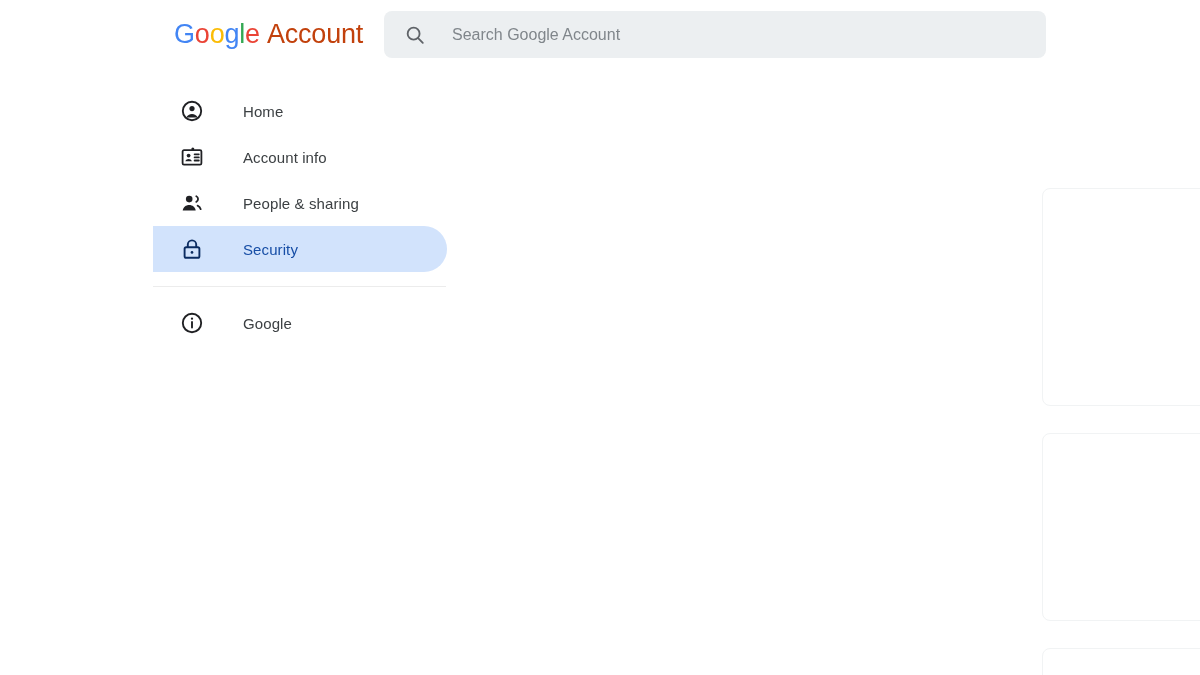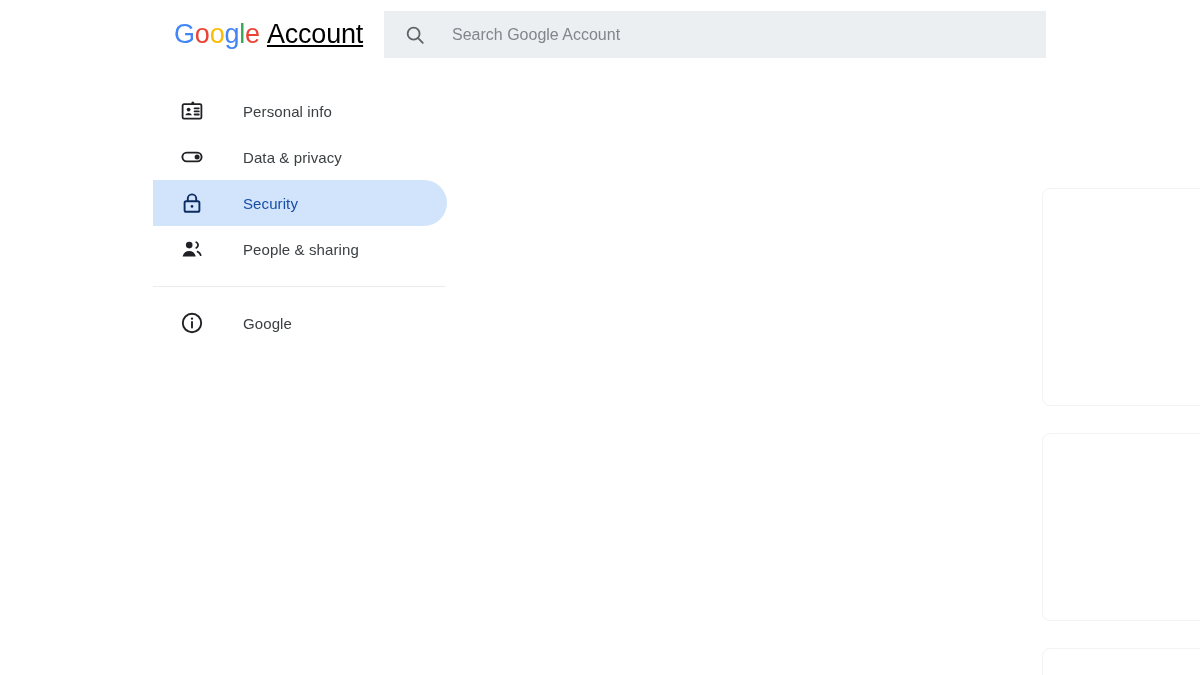--- a/index.html
+++ b/index.html
@@ -35,33 +35,32 @@
     user-select: none;
   }
   .brand .logo-letter { font-weight: 400; }
   .brand .g1 { color: #4285f4; }
   .brand .o1 { color: #ea4335; }
   .brand .o2 { color: #fbbc05; }
   .brand .g2 { color: #4285f4; }
   .brand .l1 { color: #34a853; }
   .brand .e1 { color: #ea4335; }
   .brand .account-word {
-    color: #000000;
+    color: #c2410c;
     margin-left: 7px;
-    text-decoration: underline;
   }
 
   .search-box {
     position: absolute;
     left: 384px;
     top: 11px;
     width: 662px;
     height: 47px;
     background: #eceff1;
-    border-radius: 0;
+    border-radius: 8px;
     display: flex;
     align-items: center;
     box-sizing: border-box;
     padding-left: 20px;
   }
   .search-icon {
     width: 22px;
     height: 22px;
     flex: 0 0 22px;
     color: #5f6368;
@@ -160,61 +159,62 @@
       <circle cx="10.5" cy="10.5" r="6.5"></circle>
       <line x1="15.4" y1="15.4" x2="20.5" y2="20.5"></line>
     </svg>
     <input class="search-input" type="text" placeholder="Search Google Account" style="">
   </div>
 
 </div>
 
 <nav class="sidebar">
 
+  <div class="nav-item">
+    <svg class="nav-icon" viewBox="0 0 24 24" fill="none" stroke="currentColor" stroke-width="1.9">
+      <circle cx="12" cy="12" r="9.2"></circle>
+      <circle cx="12" cy="9.6" r="2.6" fill="currentColor" stroke="none"></circle>
+      <path d="M6.3 18.6c1.1-2.4 3.2-3.6 5.7-3.6s4.6 1.2 5.7 3.6" fill="currentColor" stroke="none"></path>
+    </svg>
+    <span class="nav-label">Home</span>
+  </div>
 
   <div class="nav-item">
     <svg class="nav-icon" viewBox="0 0 24 24" fill="none" stroke="currentColor" stroke-width="1.8" stroke-linecap="round">
       <rect x="2.6" y="5.2" width="18.8" height="14.4" rx="1.4"></rect>
       <circle cx="8.6" cy="10.6" r="1.9" fill="currentColor" stroke="none"></circle>
       <path d="M5.3 16.3c.6-1.5 1.9-2.3 3.3-2.3s2.7.8 3.3 2.3" fill="currentColor" stroke="none"></path>
       <line x1="14.6" y1="9.3" x2="18.8" y2="9.3"></line>
       <line x1="14.6" y1="12.4" x2="18.8" y2="12.4"></line>
       <line x1="14.6" y1="15.5" x2="18.8" y2="15.5"></line>
       <circle cx="12.8" cy="3.9" r="1.5" fill="currentColor" stroke="none"></circle>
     </svg>
-    <span class="nav-label">Personal info</span>
-  </div>
-
-  <div class="nav-item">
-    <svg class="nav-icon" viewBox="0 0 24 24" fill="none" stroke="currentColor" stroke-width="1.9">
-      <rect x="2.4" y="7.6" width="19.2" height="8.8" rx="4.4"></rect>
-      <circle cx="17.1" cy="12" r="2.5" fill="currentColor" stroke="none"></circle>
-    </svg>
-    <span class="nav-label">Data &amp; privacy</span>
+    <span class="nav-label">Account info</span>
+  </div>
+
+
+  <div class="nav-item">
+    <svg class="nav-icon" viewBox="0 0 24 24" fill="none" stroke="currentColor" stroke-width="1.8">
+      <circle cx="9.2" cy="8.1" r="3.3" fill="currentColor" stroke="none"></circle>
+      <path d="M2.7 19.4c.5-3.3 3.2-5.4 6.5-5.4s6 2.1 6.5 5.4z" fill="currentColor" stroke="none"></path>
+      <path d="M16.3 5.3a3.1 3.1 0 0 1 0 5.6" stroke-linecap="round"></path>
+      <path d="M17.6 14.6c1.6.7 2.7 2 3.1 3.6" stroke-linecap="round"></path>
+    </svg>
+    <span class="nav-label">People &amp; sharing</span>
   </div>
 
   <div class="nav-item active">
     <svg class="nav-icon" viewBox="0 0 24 24" fill="none" stroke="currentColor" stroke-width="1.9">
       <rect x="4.6" y="10.2" width="14.8" height="10.6" rx="1.6"></rect>
       <path d="M7.8 10.2V7.6a4.2 4.2 0 0 1 8.4 0v2.6"></path>
       <circle cx="12" cy="15.4" r="1.35" fill="currentColor" stroke="none"></circle>
     </svg>
     <span class="nav-label">Security</span>
   </div>
 
-  <div class="nav-item">
-    <svg class="nav-icon" viewBox="0 0 24 24" fill="none" stroke="currentColor" stroke-width="1.8">
-      <circle cx="9.2" cy="8.1" r="3.3" fill="currentColor" stroke="none"></circle>
-      <path d="M2.7 19.4c.5-3.3 3.2-5.4 6.5-5.4s6 2.1 6.5 5.4z" fill="currentColor" stroke="none"></path>
-      <path d="M16.3 5.3a3.1 3.1 0 0 1 0 5.6" stroke-linecap="round"></path>
-      <path d="M17.6 14.6c1.6.7 2.7 2 3.1 3.6" stroke-linecap="round"></path>
-    </svg>
-    <span class="nav-label">People &amp; sharing</span>
-  </div>
-
 
   <div class="nav-divider"></div>
 
   <div class="nav-item">
     <svg class="nav-icon" viewBox="0 0 24 24" fill="none" stroke="currentColor" stroke-width="1.9" stroke-linecap="round">
       <circle cx="12" cy="12" r="9.2"></circle>
       <line x1="12" y1="11" x2="12" y2="16.6"></line>
       <circle cx="12" cy="7.7" r="1.15" fill="currentColor" stroke="none"></circle>
     </svg>
     <span class="nav-label">Google</span>

